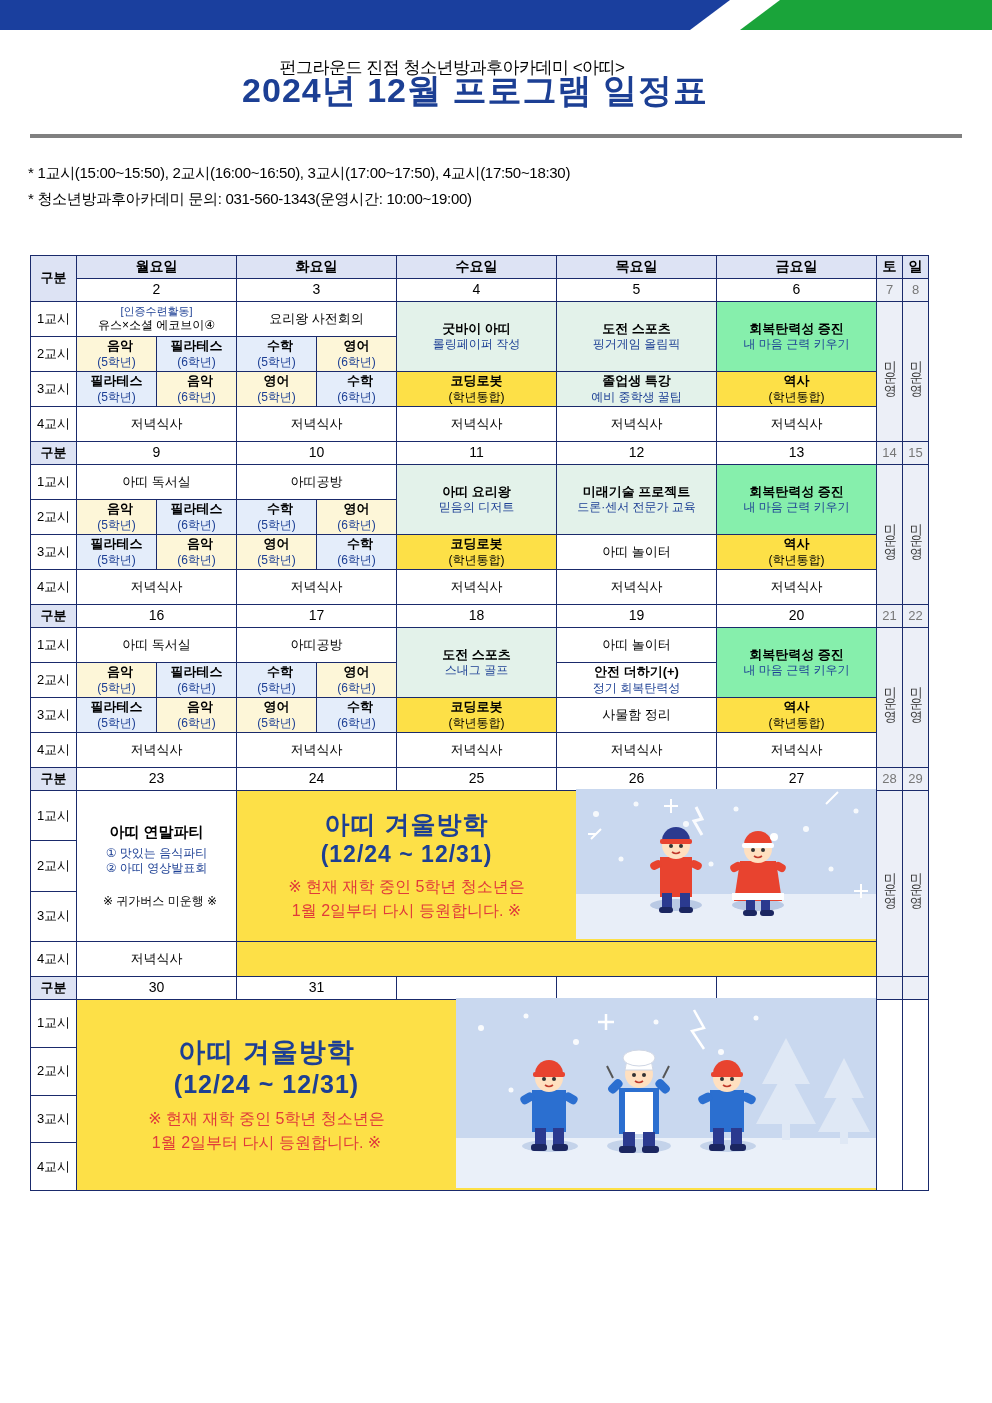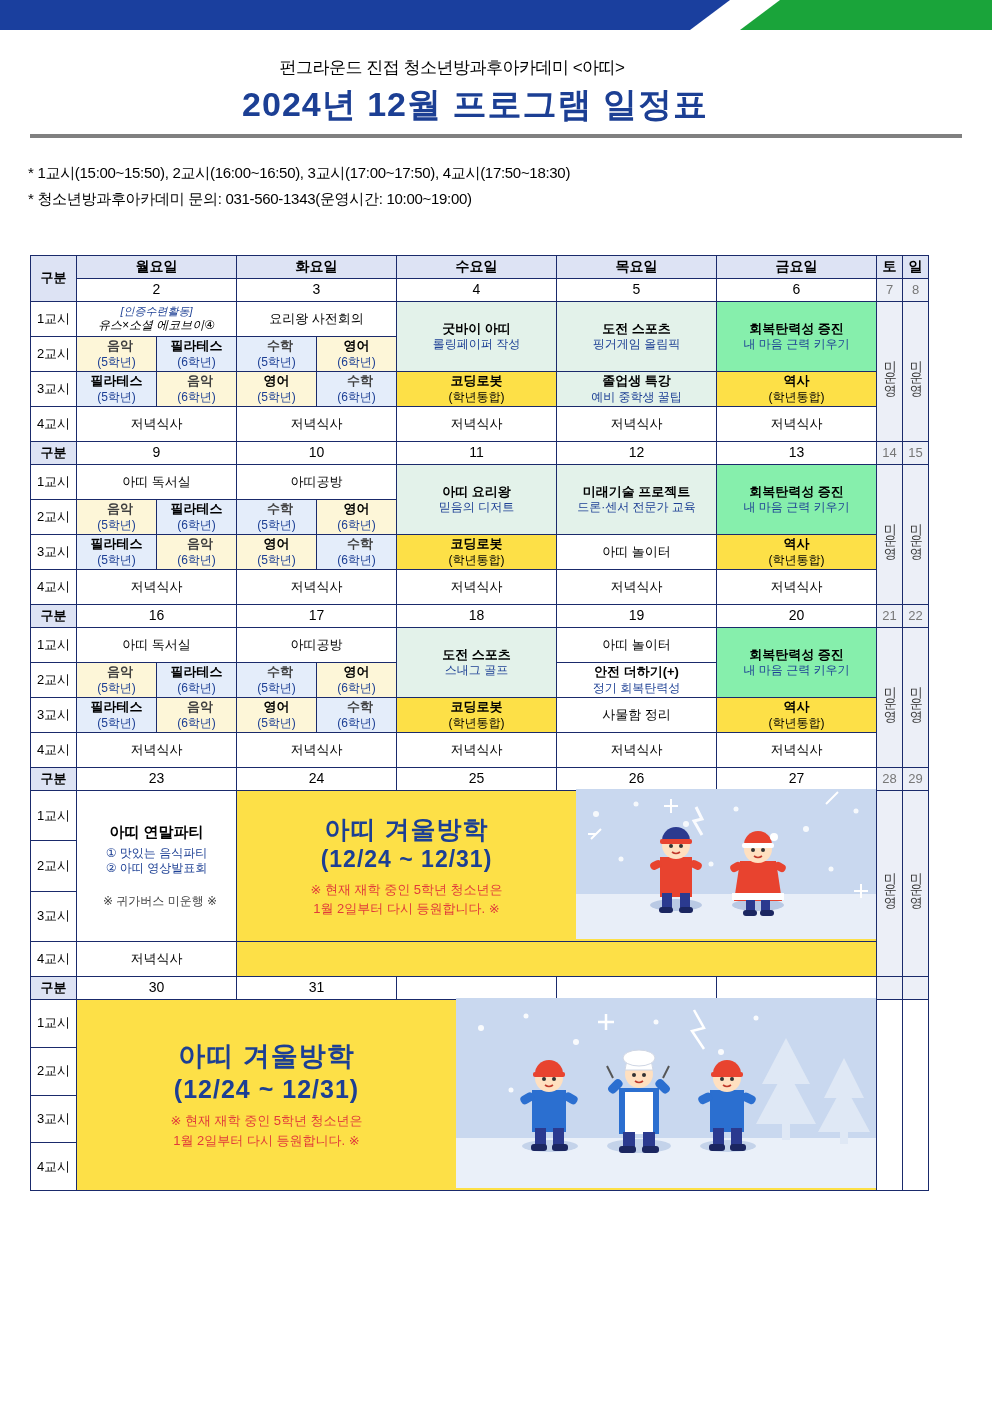--- a/index.html
+++ b/index.html
@@ -9,52 +9,52 @@
     color:#000;overflow:hidden;position:relative;
   }
   .topbar{position:absolute;left:0;top:0;width:992px;height:30px;}
   .topbar .blue{position:absolute;left:0;top:0;width:760px;height:30px;background:#1a3f9e;}
   .topbar .green{position:absolute;left:700px;top:0;width:292px;height:30px;background:#1aa43a;
      clip-path:polygon(60px 0,292px 0,292px 30px,0 30px);}
   .topbar .white{position:absolute;left:690px;top:0;width:90px;height:30px;background:#fff;
      clip-path:polygon(40px 0,90px 0,50px 30px,0 30px);}
 
   .subtitle{position:absolute;top:56px;width:904px;text-align:center;font-size:17px;letter-spacing:-0.5px;}
-  .maintitle{position:absolute;top:82px;width:950px;text-align:center;font-size:34px;font-weight:bold;color:#1c3f94;letter-spacing:1px;}
+  .maintitle{position:absolute;top:68px;width:950px;text-align:center;font-size:34px;font-weight:bold;color:#1c3f94;letter-spacing:1px;}
   .rule{position:absolute;left:30px;top:134px;width:932px;height:4px;background:#808080;}
 
   .notes{position:absolute;left:28px;top:160px;font-size:15px;line-height:1.75;letter-spacing:-0.3px;}
 
   table.cal{position:absolute;left:30px;top:255px;width:740px;border-collapse:collapse;
      font-size:13px;table-layout:fixed;}
   table.cal td{border:1px solid #1a2a6b;text-align:center;vertical-align:middle;padding:0;line-height:1.25;}
   .hdr{background:#dde3f4;font-weight:bold;height:22px;font-size:14px;}
   .gubun{background:#dde3f4;font-weight:bold;font-size:13px;}
   .daynum{background:#ffffff;font-weight:normal;font-size:14px;height:22px;}
   .wknum{background:#eceff7;color:#777;font-size:13px;}
   .period{background:#ffffff;font-size:13px;height:34px;width:46px;}
   .weekendcell{background:#eceff7;color:#333;font-size:13px;width:26px;letter-spacing:-1px;}
   .weekendcell span{writing-mode:vertical-rl;display:inline-block;line-height:1.1;}
 
   .c-blue{color:#1c3f94;}
-  .c-red{color:#404040;padding-left:7px;}
+  .c-red{color:#000000;padding-left:7px;}
   .bg-yellow{background:#fdf6d8;}
   .bg-blue{background:#e4edfa;}
   .bg-peach{background:#fde047;}
   .bg-mint{background:#e3f2ea;}
   .bg-lav{background:#86efac;margin-top:40px;}
   .small{font-size:12px;}
   .tiny{font-size:11px;}
   .b{font-weight:bold;}
-  .cellpad{padding:2px 1px;font-style:italic;}
+  .cellpad{padding:2px 1px;}
 
   .vac{background:#fde047;position:relative;}
   .vac-title{font-size:25px;font-weight:bold;color:#1c3f94;letter-spacing:1px;}
   .vac-sub{font-size:23px;font-weight:bold;color:#1c3f94;letter-spacing:1px;}
-  .vac-note{font-size:13px;color:#e03a3a;line-height:1.5;margin-top:6px;}
+  .vac-note{font-size:16px;color:#e03a3a;line-height:1.5;margin-top:6px;}
   .party{font-size:14px;line-height:1.9;}
 </style>
 </head>
 <body>
 
 <div class="topbar">
   <div class="blue"></div>
   <div class="green"></div>
   <div class="white"></div>
 </div>

